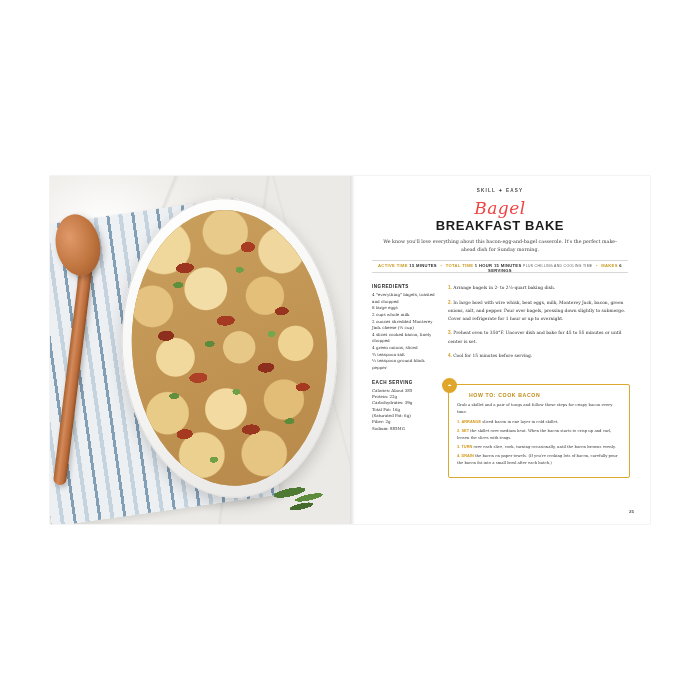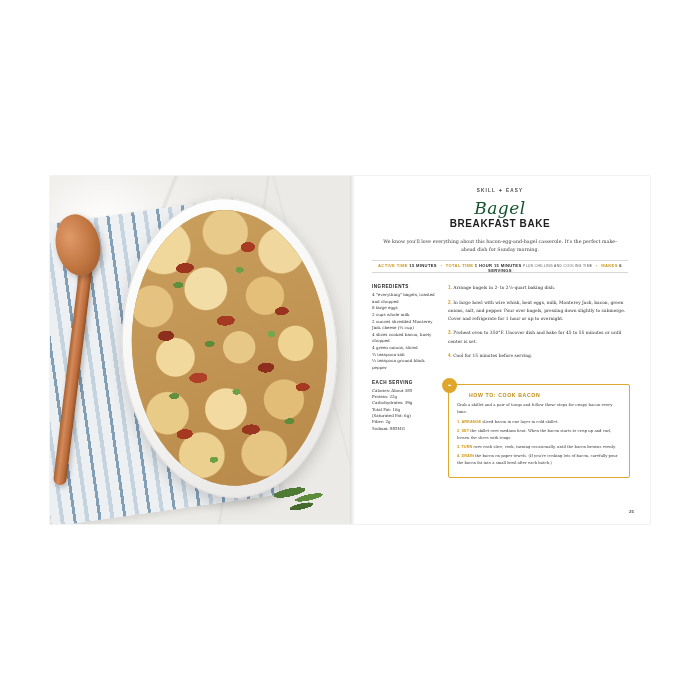--- a/index.html
+++ b/index.html
@@ -199,31 +199,31 @@
     font-weight: bold;
   }
   .recipe-title-script {
     position: absolute;
     top: 22px;
     left: 0; right: 0;
     text-align: center;
     font-family: "DejaVu Serif", serif;
     font-style: italic;
     font-size: 17px;
-    color: #14532d;
+    color: #ef4444;
     letter-spacing: .5px;
   }
   .recipe-title-main {
     position: absolute;
     top: 42px;
     left: 0; right: 0;
     text-align: center;
     font-family: "Liberation Sans", sans-serif;
     font-weight: bold;
-    font-size: 10px;
+    font-size: 13px;
     letter-spacing: .6px;
     color: #1d1d1d;
   }
   .headnote {
     position: absolute;
     top: 62px;
     left: 30px; right: 30px;
     text-align: center;
     font-family: "DejaVu Serif", serif;
     font-size: 4.8px;

